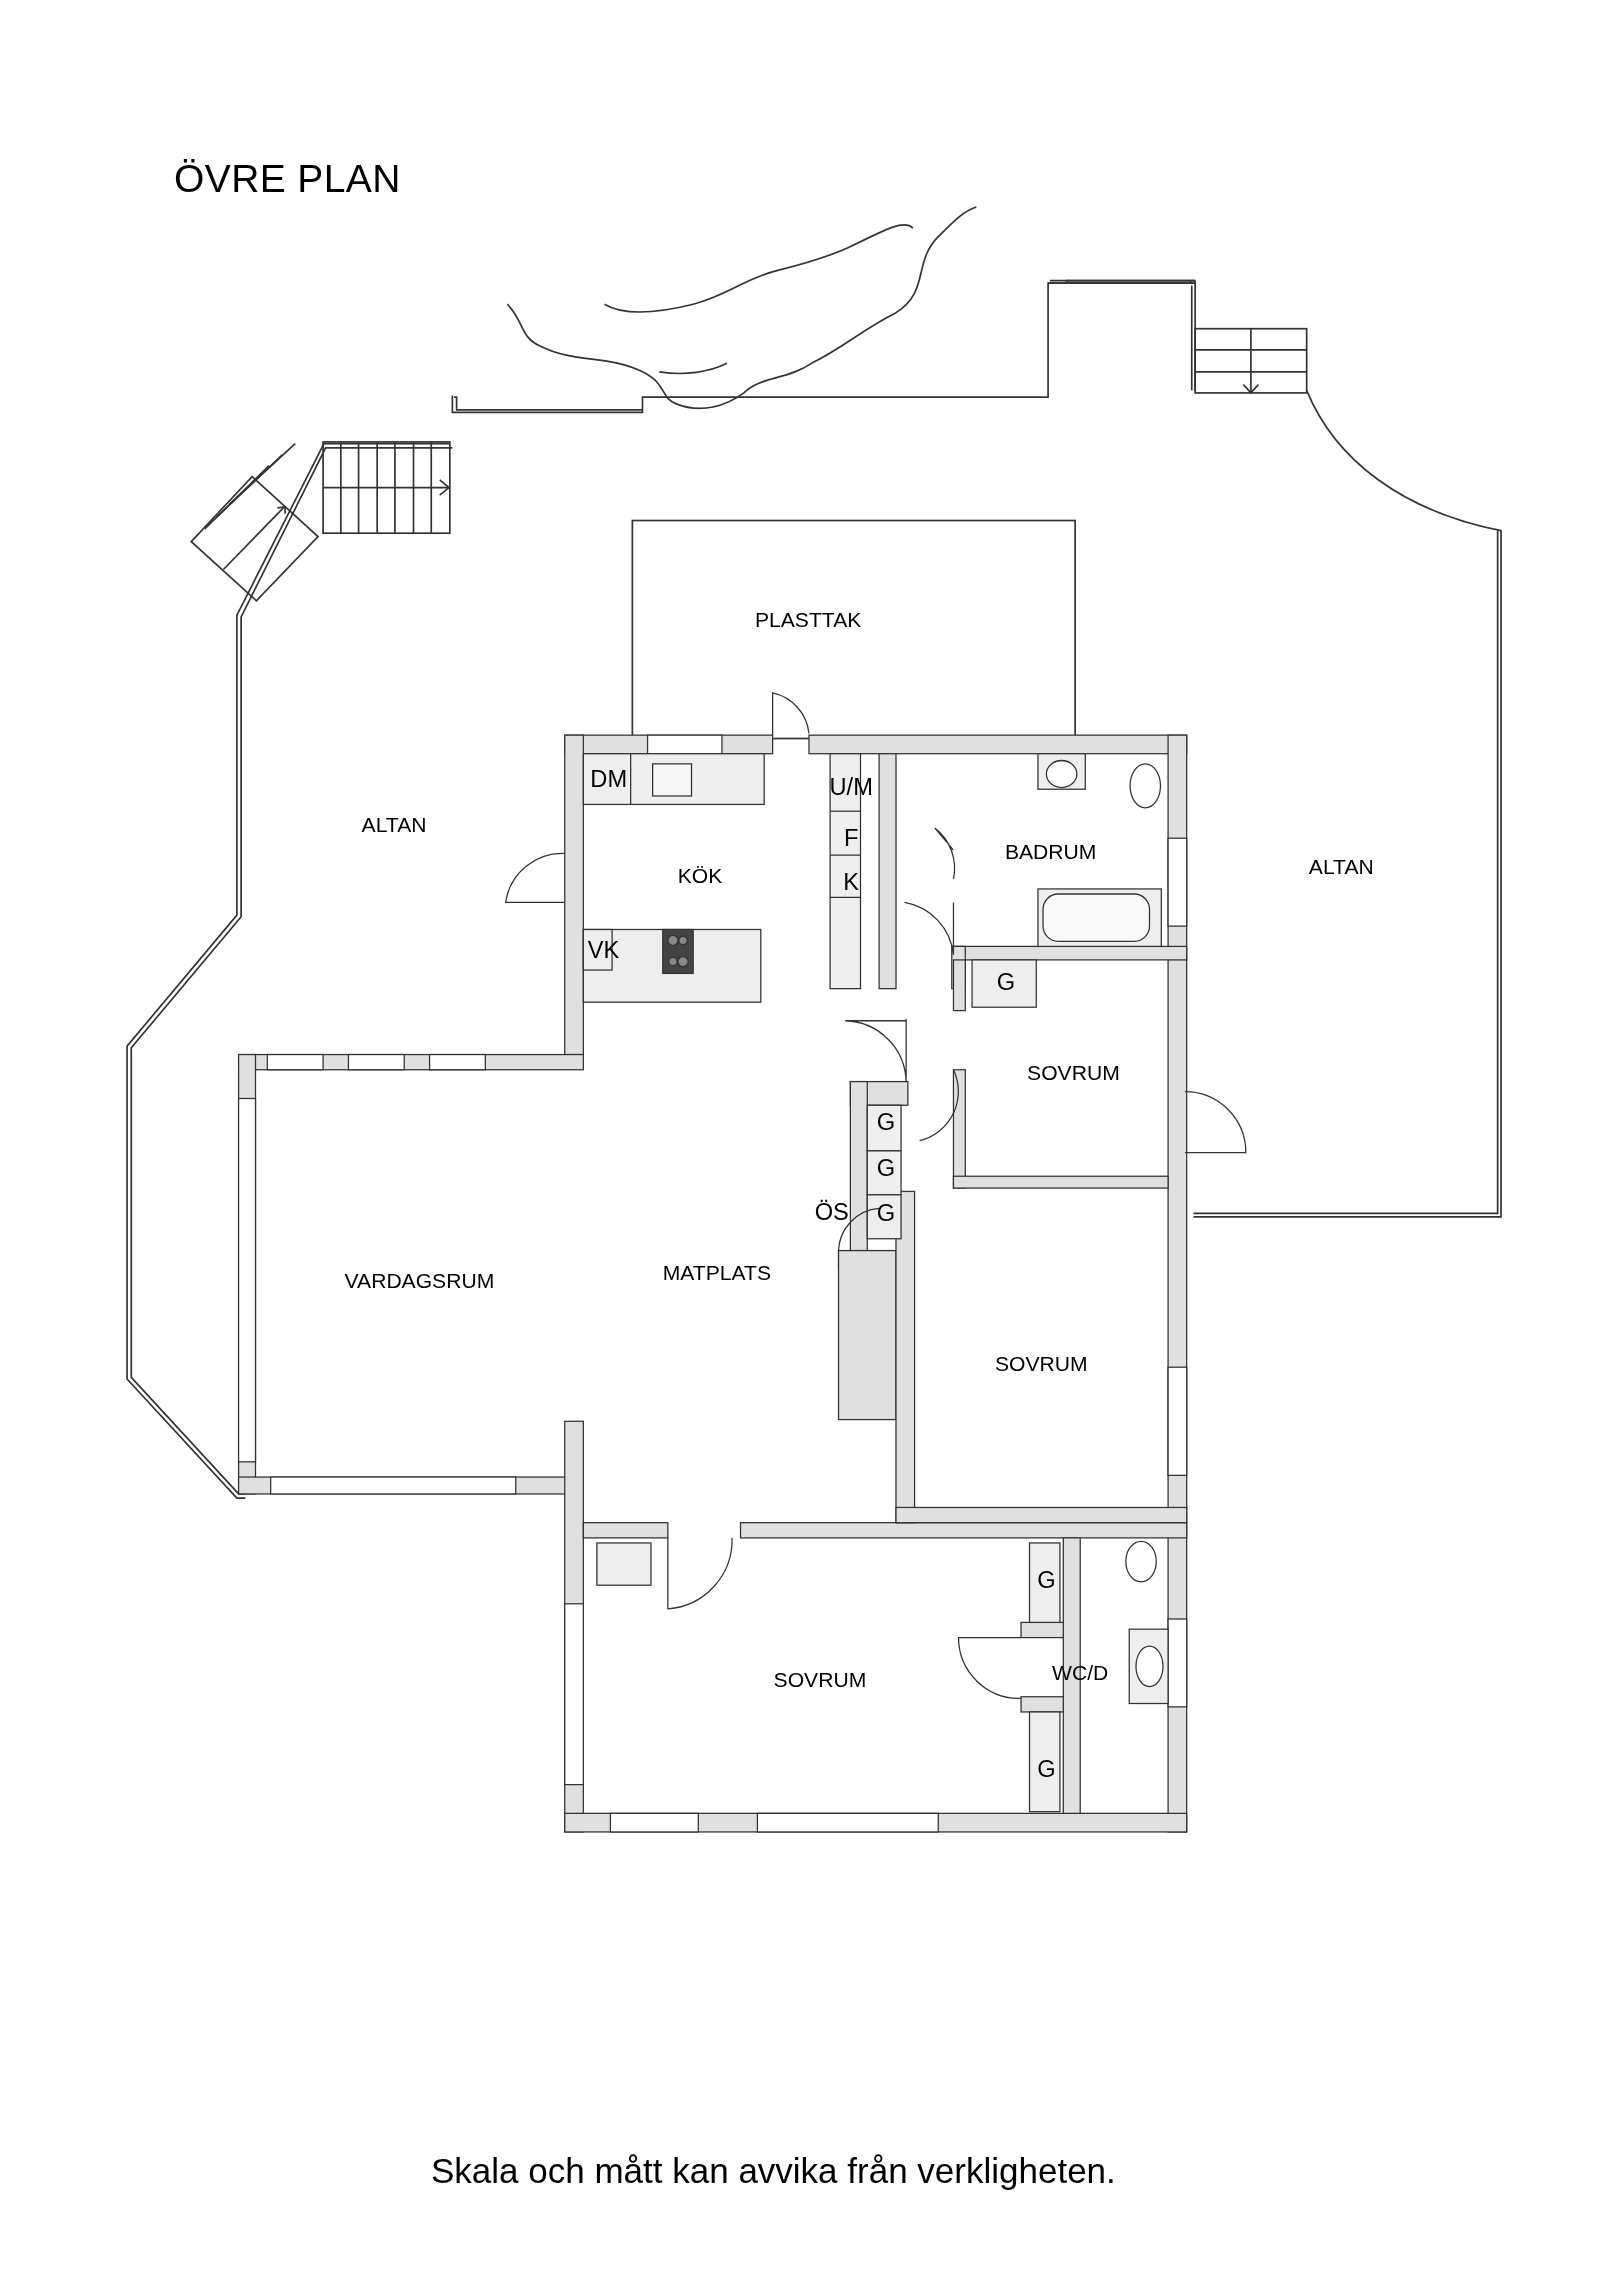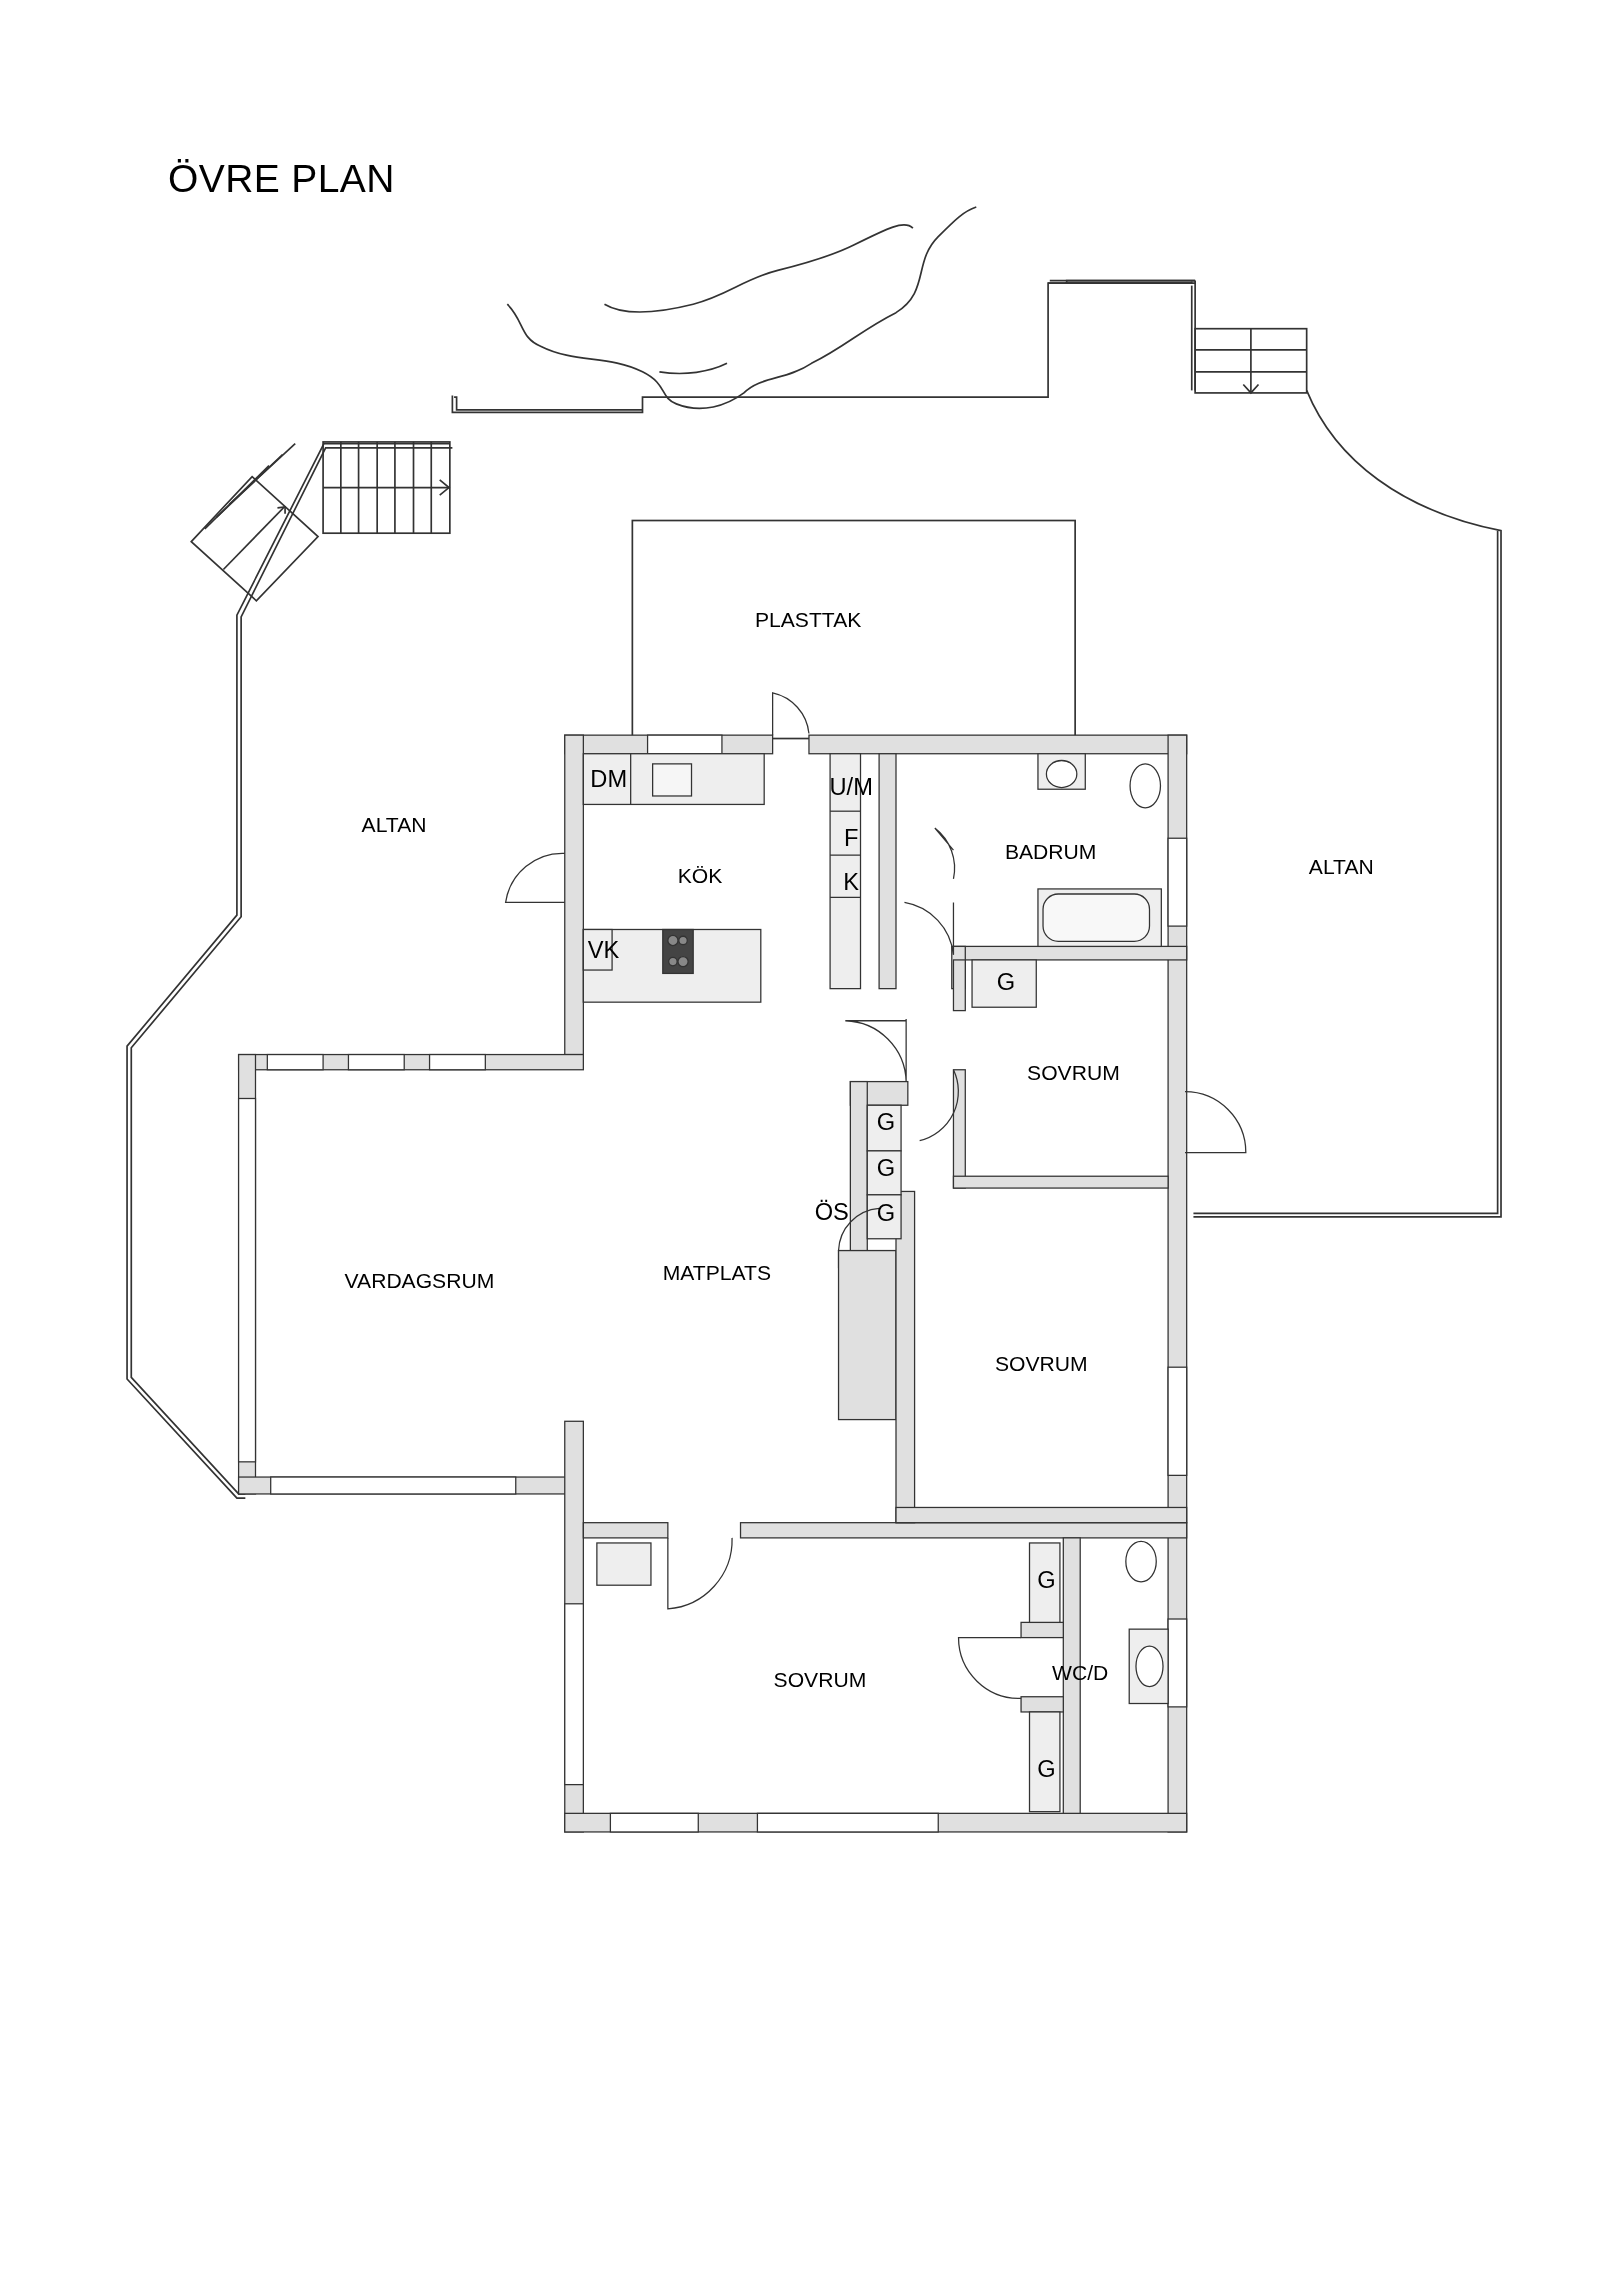--- a/index.html
+++ b/index.html
@@ -1,18 +1,18 @@
 <!DOCTYPE html>
 <html style="font-size:13.5px"><head>
 <meta charset="utf-8">
 <style>
   html,body{margin:0;padding:0;background:#ffffff;}
   body{width:1623px;height:2295px;position:relative;overflow:hidden;font-family:"Liberation Sans",sans-serif;color:#000;}
   #plan{position:absolute;left:0;top:0;}
-  .title{position:absolute;left:168px;top:157px;font-size:39px;letter-spacing:0.4px;}
+  .title{position:absolute;left:174px;top:157px;font-size:39px;letter-spacing:0.4px;}
   .disclaimer{position:absolute;left:431px;top:2147px;font-size:35px;line-height:47px;}
   .lbl{font-family:"Liberation Sans",sans-serif;font-size:25px;fill:#000;text-anchor:middle;dominant-baseline:middle;}
   .lbl-s{font-family:"Liberation Sans",sans-serif;font-size:28px;fill:#000;text-anchor:middle;dominant-baseline:middle;}
 </style>
 </head>
 <body>
 
 <div class="title">ÖVRE PLAN</div>
 
 <svg id="plan" width="1623" height="2295" viewBox="0 0 1920 2716" xmlns="http://www.w3.org/2000/svg">
@@ -195,14 +195,15 @@
   <text class="lbl-s" x="984" y="1436">ÖS</text>
   <text class="lbl-s" x="1190" y="1164">G</text>
   <text class="lbl-s" x="1048" y="1330">G</text>
   <text class="lbl-s" x="1048" y="1384">G</text>
   <text class="lbl-s" x="1048" y="1438">G</text>
   <text class="lbl-s" x="1238" y="1872">G</text>
   <text class="lbl-s" x="1238" y="2096">G</text>
 </svg>
 
 <div class="disclaimer">
+  <div>Skala och mått kan avvika från verkligheten.</div>
 </div>
 
 
 </body></html>

